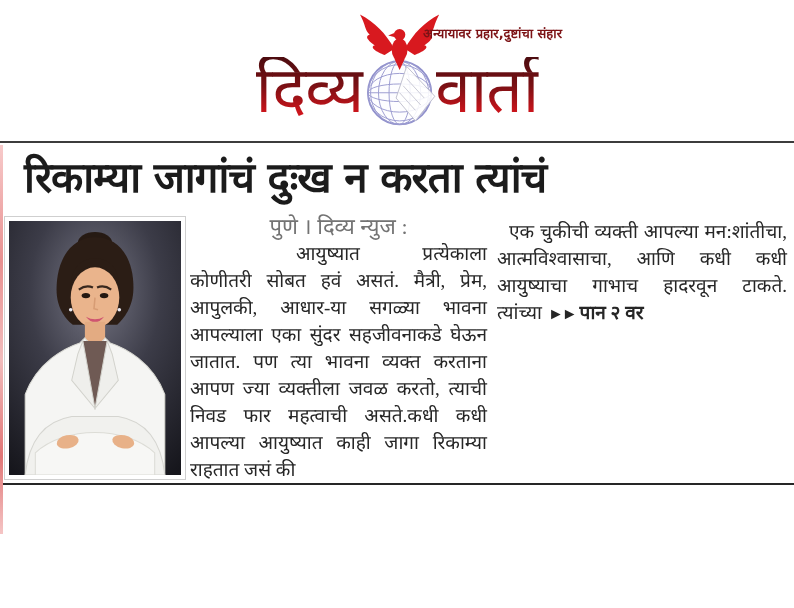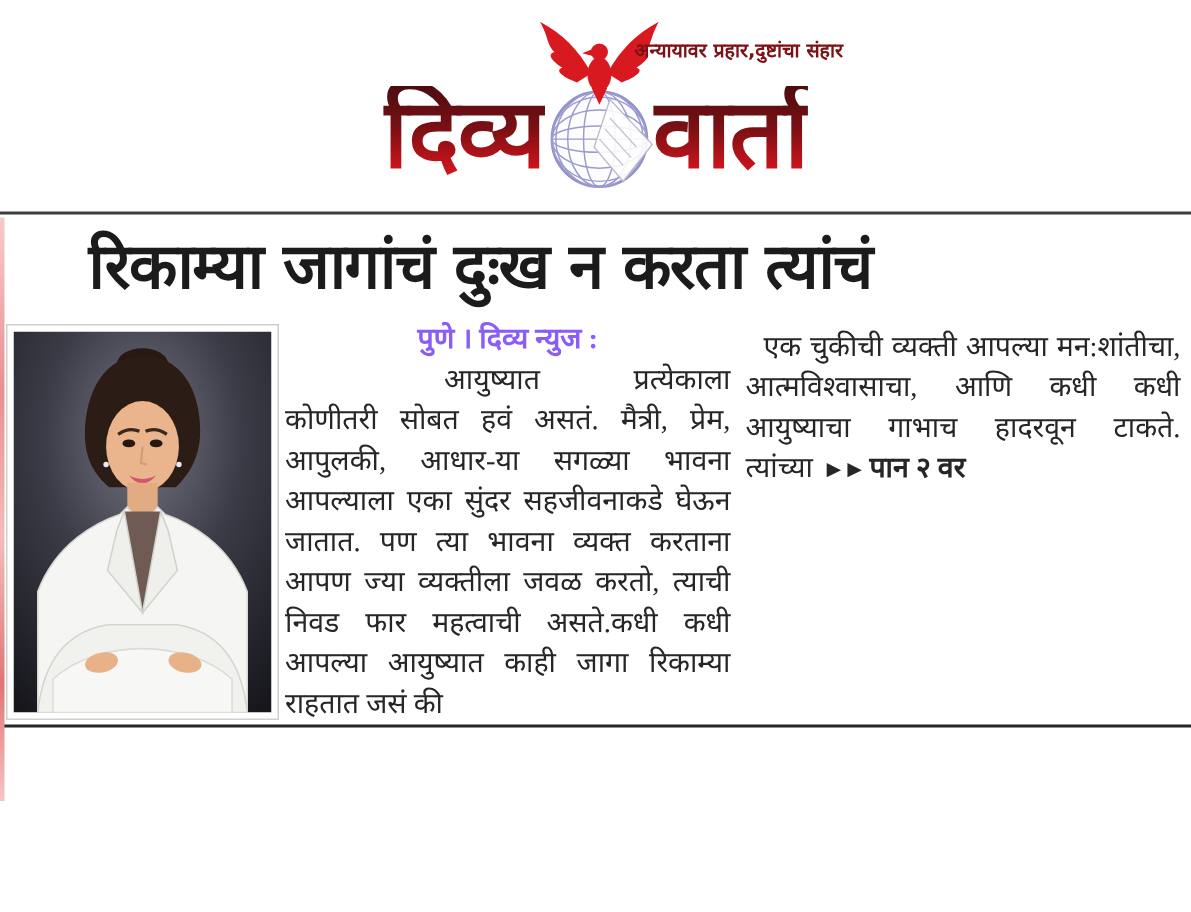--- a/index.html
+++ b/index.html
@@ -9,55 +9,55 @@
     overflow:hidden; font-family:"Liberation Serif", serif;
   }
 
   
   .masthead { position:relative; height:143px; border-bottom:2px solid #3c3c3c; background:#fff; }
   .masthead-inner {
     position:absolute; left:50%; top:6px; transform:translateX(-50%);
     display:flex; align-items:flex-end; white-space:nowrap;
   }
   .mast-title {
-    font-family:"DejaVu Sans", sans-serif; font-weight:bold;
+    font-family:"DejaVu Sans", sans-serif; font-weight:normal;
     font-size:64px; line-height:1.05; letter-spacing:-1px;
     background:linear-gradient(180deg,#4c0c10 0%,#7a1014 38%,#c8141b 72%,#ee1c24 100%);
     -webkit-background-clip:text; background-clip:text; color:transparent;
     padding-bottom:8px;
   }
   .logo-svg { width:88px; height:126px; margin:0 -8px; position:relative; z-index:2; }
   .tagline {
     position:absolute; left:calc(50% + 26px); top:24px; z-index:3;
     font-family:"DejaVu Sans", sans-serif; font-weight:bold;
     font-size:13px; color:#7c1215; white-space:nowrap;text-align:right;
   }
 
   
   .headline-wrap { position:relative; padding:9px 16px 0 24px; }
   .edge-strip {
     position:absolute; left:0; top:2px; width:3px; height:389px; z-index:5;
     background:linear-gradient(180deg,#f7caca 0%,#e89090 30%,#f2bdbd 55%,#e07575 80%,#f5c5c5 100%);
   }
   .headline-line {
     font-family:"DejaVu Sans", sans-serif; font-weight:bold;
-    font-size:42px; line-height:51px; color:#1b1b1b; letter-spacing:-1px; white-space:nowrap;margin-left:35px;
+    font-size:42px; line-height:51px; color:#1b1b1b; letter-spacing:-1px; white-space:nowrap;
   }
 
   
   .article { position:relative; height:272px; margin-top:8px; }
   .photo {
     position:absolute; left:5px; top:6px; width:180px; height:262px;
     background:#ffffff; padding:4px; box-shadow:0 0 0 1px #cfcfcf;
   }
   .photo svg { width:100%; height:100%; display:block; }
   .col { position:absolute; top:2px; font-size:19px; line-height:27px; color:#262626; text-align:justify; }
   .col-1 { left:190px; width:297px; }
   .col-2 { left:497px; width:290px; }
-  .dateline { text-align:center; font-weight:bold; font-size:19px; line-height:27px; color:#8b5cf6; }
+  .dateline { text-align:center; font-weight:normal; font-size:22px; line-height:27px; color:#737373; }
   .para-indent { text-indent:106px; }
   .para-indent-sm { text-indent:12px; margin-top:5px; }
   .cont-marker { font-weight:bold; white-space:nowrap; }
   .cont-arrows { font-size:16px; letter-spacing:-2px; margin:0 4px 0 6px; }
 
   
   .footer-rule { border-top:2px solid #262626; margin-top:0; }
   .footer { text-align:center; font-family:"Liberation Sans", sans-serif; color:#1f1f1f; }
   .footer-line1 { margin-top:13px; font-size:17.5px; }
   .footer-line2 { margin-top:6px; font-size:16.5px; }

